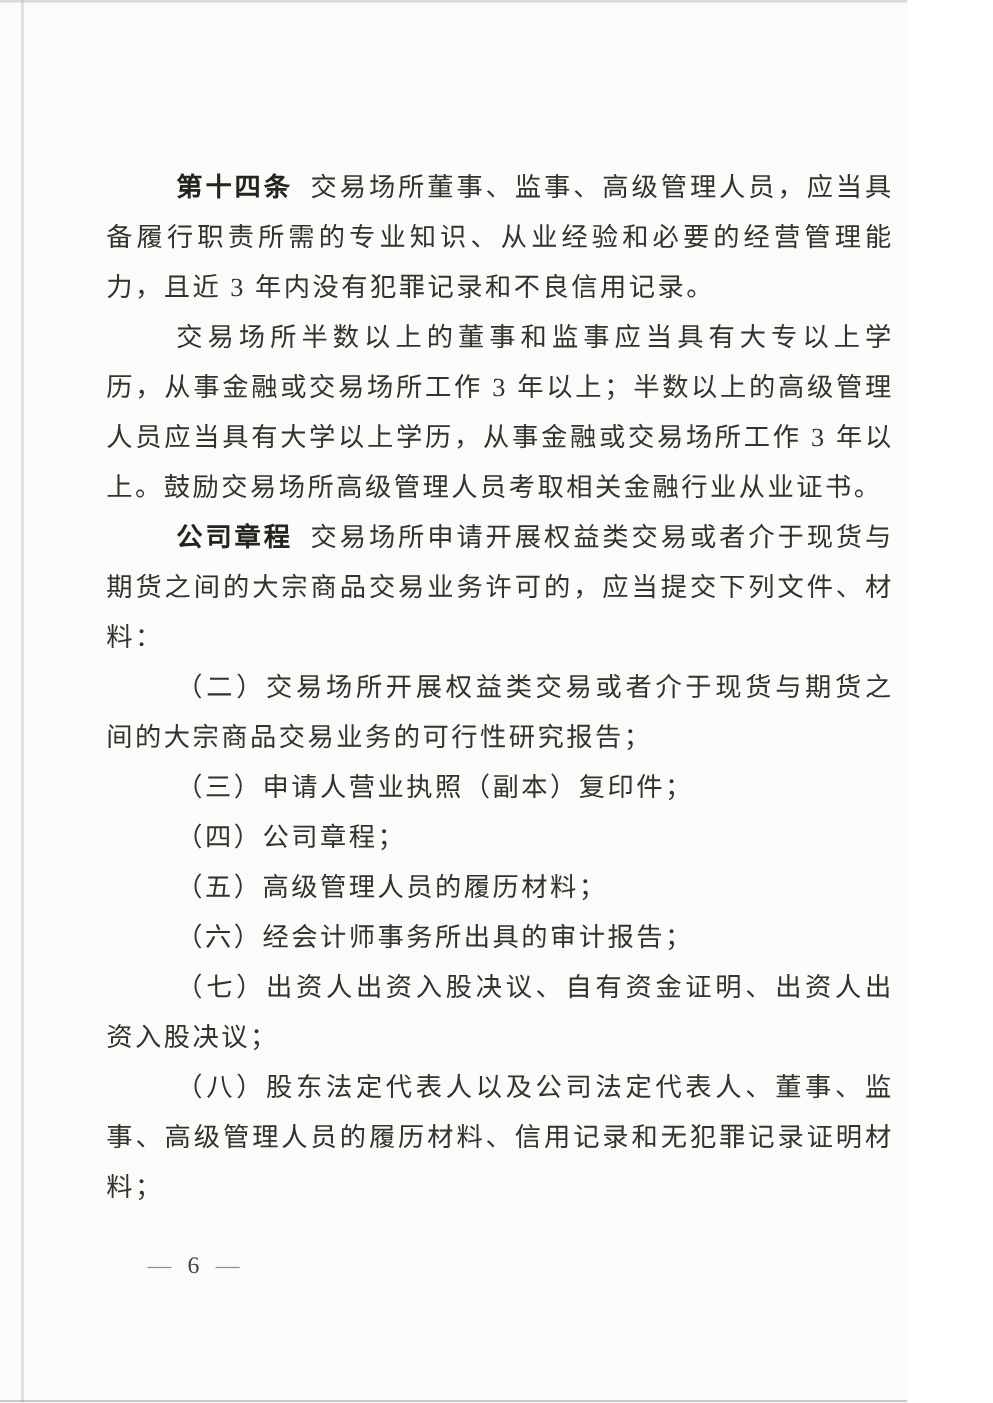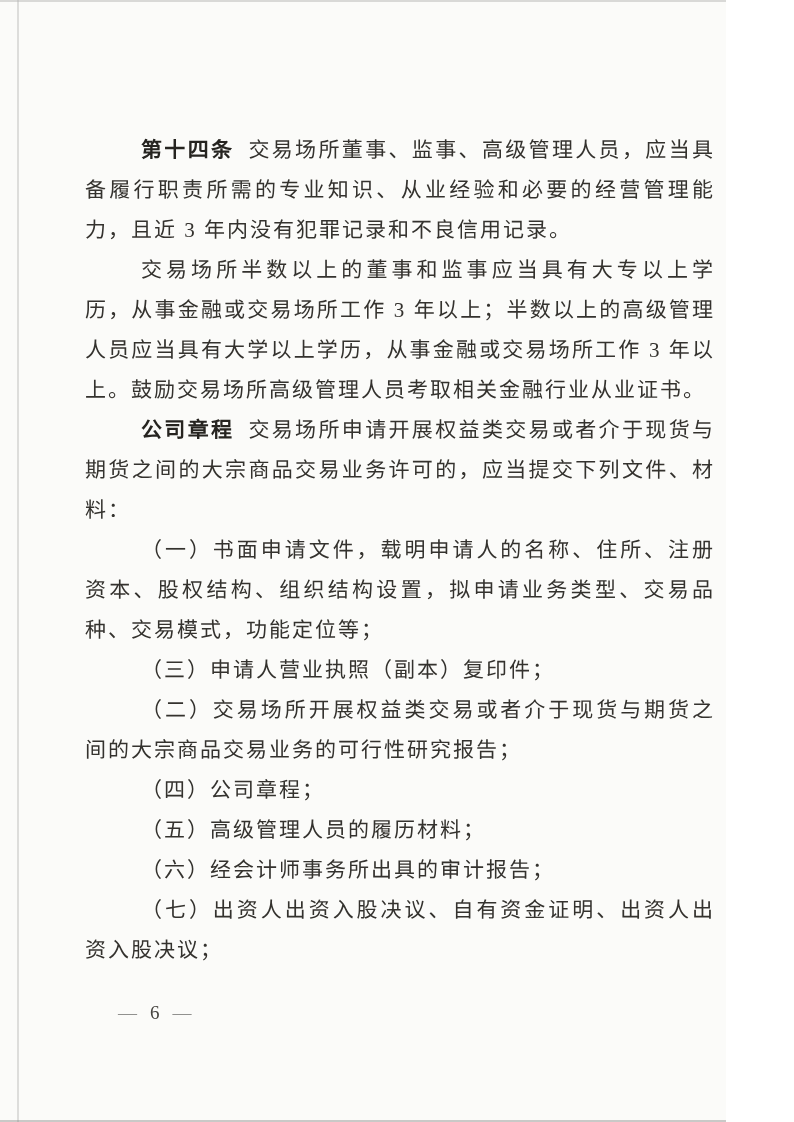--- a/index.html
+++ b/index.html
@@ -91,34 +91,34 @@
   <div class="scan-edge-left"></div>
   <div class="scan-edge-bottom"></div>
 
   <div class="doc-body">
   <p><span class="article-heading">第十四条</span><span>交易场所董事、监事、高级管理人员，应当具备履行职责所需的专业知识、从业经验和必要的经营管理能力，且近 3 年内没有犯罪记录和不良信用记录。</span></p>
 
   <p><span>交易场所半数以上的董事和监事应当具有大专以上学历，从事金融或交易场所工作 3 年以上；半数以上的高级管理人员应当具有大学以上学历，从事金融或交易场所工作 3 年以上。鼓励交易场所高级管理人员考取相关金融行业从业证书。</span></p>
 
   <p><span class="article-heading">公司章程</span><span>交易场所申请开展权益类交易或者介于现货与期货之间的大宗商品交易业务许可的，应当提交下列文件、材料：</span></p>
 
-  <p><span>（一）书面申请文件，载明申请人的名称、住所、注册资本、股权结构、组织结构设置，拟申请业务类型、交易品种、交易模式，功能定位等；</span></p>
+
+  <p><span>（二）交易场所开展权益类交易或者介于现货与期货之间的大宗商品交易业务的可行性研究报告；</span></p>
 
   <p><span>（三）申请人营业执照（副本）复印件；</span></p>
-
-  <p><span>（二）交易场所开展权益类交易或者介于现货与期货之间的大宗商品交易业务的可行性研究报告；</span></p>
 
   <p><span>（四）公司章程；</span></p>
 
   <p><span>（五）高级管理人员的履历材料；</span></p>
 
   <p><span>（六）经会计师事务所出具的审计报告；</span></p>
 
   <p><span>（七）出资人出资入股决议、自有资金证明、出资人出资入股决议；</span></p>
 
+  <p><span>（八）股东法定代表人以及公司法定代表人、董事、监事、高级管理人员的履历材料、信用记录和无犯罪记录证明材料；</span></p>
 </div>
 
   <div class="page-footer">
     <span class="dash">—</span>
     <span class="page-number">6</span>
     <span class="dash">—</span>
   </div>
 </div>
 
 </body></html>

